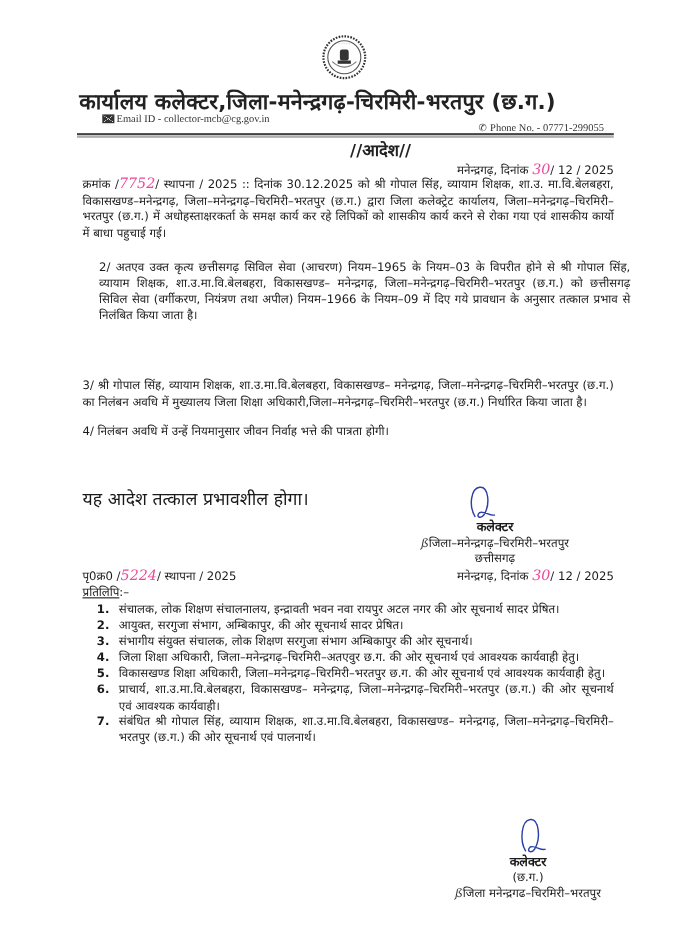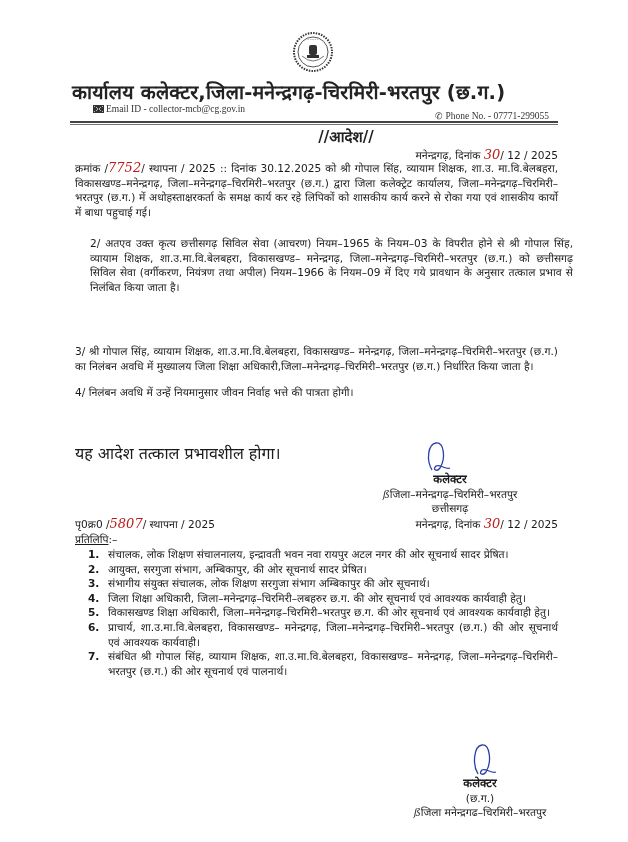--- a/index.html
+++ b/index.html
@@ -16,21 +16,21 @@
   .env-icon::after { content: ""; position: absolute; left: 1px; top: 1px; width: 9px; height: 6px;
                      background: linear-gradient(to bottom right, transparent 46%, #fff 50%, transparent 54%),
                                  linear-gradient(to bottom left, transparent 46%, #fff 50%, transparent 54%); }
   .phone-icon { display: inline-block; font-size: 9px; margin-right: 3px; }
   .rule1 { left: 70px; top: 121px; width: 488px; height: 0; border-top: 2px solid #444; }
   .rule2 { left: 70px; top: 124px; width: 488px; height: 0; border-top: 1px solid #777; }
   .order-heading { left: 0; top: 126px; width: 628px; text-align: center; font-size: 15px; font-weight: bold; color: #222; padding-left: 32px; }
   .text { font-size: 10.6px; line-height: 14.6px; color: #1a1a1a; }
   .right { text-align: right; }
   .justify { text-align: justify; text-align-last: left; }
-  .hand { color: #b91c1c; font-family: "DejaVu Serif", serif; font-style: italic; font-size: 13px; margin-top: 18px; }
+  .hand { color: #ec4899; font-family: "DejaVu Serif", serif; font-style: italic; font-size: 13px; margin-top: 18px; }
   .date1 { left: 300px; top: 148px; width: 258px; }
   .para1 { left: 75px; top: 161px; width: 483px; }
   .para2 { left: 90px; top: 236px; width: 483px; }
   .para3 { left: 75px; top: 344px; width: 483px; }
   .para4 { left: 75px; top: 385px; width: 483px; }
   .effective { left: 75px; top: 442px; font-size: 16px; font-weight: normal; }
   .sig1 { left: 340px; top: 440px; width: 200px; height: 34px; }
   .sig-block1 { left: 340px; top: 472px; width: 220px; text-align: center; }
   .sig-title { font-weight: bold; font-size: 11.5px; }
   .ref2 { left: 75px; top: 517px; }
@@ -92,34 +92,34 @@
     <path d="M92 30 C86 20 88 4 96 3 C104 2 106 18 100 28 C97 32 92 30 96 26 C100 24 106 30 110 28" fill="none" stroke="#2b3fa8" stroke-width="1.3"></path>
   </svg>
 </div>
 <div class="abs text sig-block1">
   <div class="sig-title">कलेक्टर</div>
   <div><span class="strike-mark">ß</span><span>जिला–मनेन्द्रगढ़–चिरमिरी–भरतपुर</span></div>
   <div>छत्तीसगढ़</div>
 </div>
 
 <div class="abs text ref2">
-  <span>पृ0क्र0 /</span><span class="hand">5807</span><span>/ स्थापना / 2025</span>
+  <span>पृ0क्र0 /</span><span class="hand">5224</span><span>/ स्थापना / 2025</span>
 </div>
 <div class="abs text right date2">
   <span>मनेन्द्रगढ़, दिनांक </span><span class="hand">30</span><span>/ 12 / 2025</span>
 </div>
 
 <div class="abs text copy-label">
   <span>प्रतिलिपि</span><span class="tail"> :–</span>
 </div>
 <ol class="abs text justify copy-list">
   <li><span class="num">1.</span><span>संचालक, लोक शिक्षण संचालनालय, इन्द्रावती भवन नवा रायपुर अटल नगर की ओर सूचनार्थ सादर प्रेषित।</span></li>
   <li><span class="num">2.</span><span>आयुक्त, सरगुजा संभाग, अम्बिकापुर, की ओर सूचनार्थ सादर प्रेषित।</span></li>
   <li><span class="num">3.</span><span>संभागीय संयुक्त संचालक, लोक शिक्षण सरगुजा संभाग अम्बिकापुर की ओर सूचनार्थ।</span></li>
-  <li><span class="num">4.</span><span>जिला शिक्षा अधिकारी, जिला–मनेन्द्रगढ़–चिरमिरी–लबहरुर छ.ग. की ओर सूचनार्थ एवं आवश्यक कार्यवाही हेतु।</span></li>
+  <li><span class="num">4.</span><span>जिला शिक्षा अधिकारी, जिला–मनेन्द्रगढ़–चिरमिरी–अतएवुर छ.ग. की ओर सूचनार्थ एवं आवश्यक कार्यवाही हेतु।</span></li>
   <li><span class="num">5.</span><span>विकासखण्ड शिक्षा अधिकारी, जिला–मनेन्द्रगढ़–चिरमिरी–भरतपुर छ.ग. की ओर सूचनार्थ एवं आवश्यक कार्यवाही हेतु।</span></li>
   <li><span class="num">6.</span><span>प्राचार्य, शा.उ.मा.वि.बेलबहरा, विकासखण्ड– मनेन्द्रगढ़, जिला–मनेन्द्रगढ़–चिरमिरी–भरतपुर (छ.ग.) की ओर सूचनार्थ एवं आवश्यक कार्यवाही।</span></li>
   <li><span class="num">7.</span><span>संबंधित श्री गोपाल सिंह, व्यायाम शिक्षक, शा.उ.मा.वि.बेलबहरा, विकासखण्ड– मनेन्द्रगढ़, जिला–मनेन्द्रगढ़–चिरमिरी–भरतपुर (छ.ग.) की ओर सूचनार्थ एवं पालनार्थ।</span></li>
 </ol>
 
 <div class="abs sig2">
   <svg width="40" height="36" viewBox="0 0 40 36">
     <path d="M16 32 C10 22 12 4 20 3 C28 2 30 20 24 30 C21 34 16 32 20 28 C24 26 30 32 34 30" fill="none" stroke="#2b3fa8" stroke-width="1.3"></path>
   </svg>
 </div>

